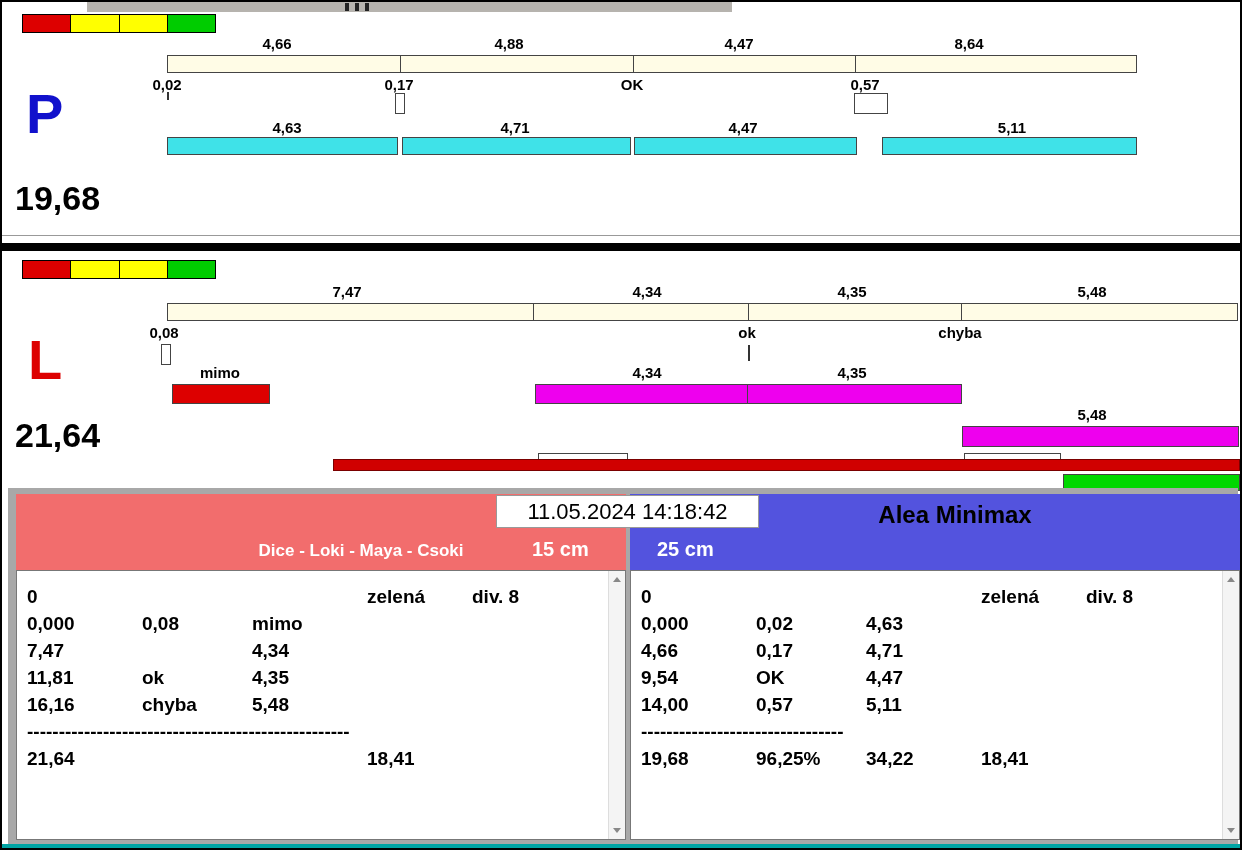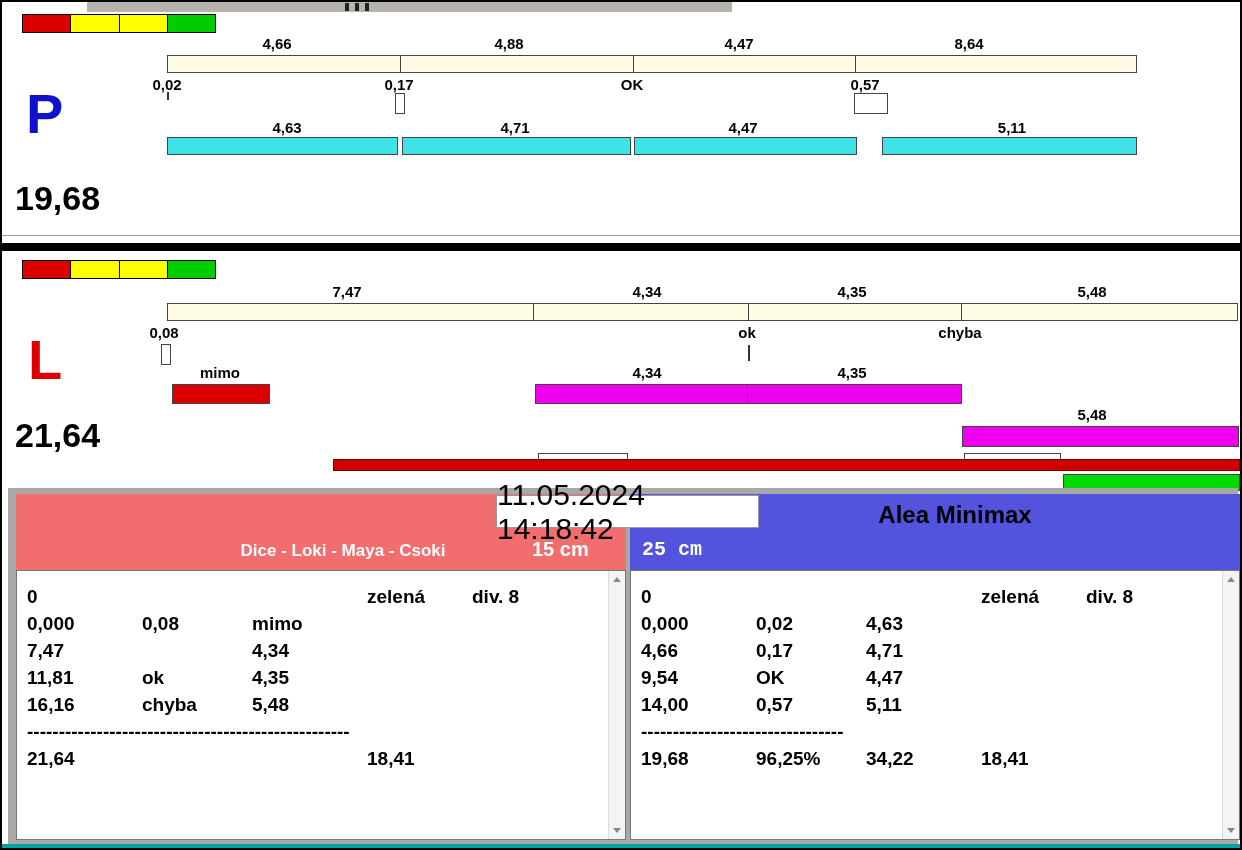--- a/index.html
+++ b/index.html
@@ -15,21 +15,21 @@
   .ind > div + div { margin-left:-1px; }
   .big-letter { position:absolute; font-size:56px; font-weight:bold; line-height:1; }
   .big-total { position:absolute; font-size:34px; font-weight:bold; color:#000; line-height:1; }
   .tick { position:absolute; background:#333; }
   .wbox { position:absolute; background:#fff; border:1px solid #444; }
   .hdr { position:absolute; width:610px; height:76px; }
   .hdr-title { position:absolute; top:7px; font-size:24px; font-weight:bold; color:#000; text-align:center; }
   .hdr-sub { position:absolute; top:47px; font-size:17px; font-weight:bold; color:#fff; text-align:center; }
   .hdr-cm { position:absolute; top:44px; font-size:20px; font-weight:bold; color:#fff; }
   .dtbox { position:absolute; left:494px; top:493px; width:263px; height:33px; background:#fff; border:1px solid #999;
-           display:flex; align-items:center; justify-content:center; font-size:30px; color:#000; z-index:5; }
+           display:flex; align-items:center; justify-content:center; font-size:22px; color:#000; z-index:5; }
   .content { position:absolute; width:610px; height:270px; background:#fff; border:1px solid #777; padding-top:12px; }
   .trow { display:grid; grid-template-columns:115px 110px 115px 105px auto; padding-left:10px; height:27px;
           line-height:27px; font-size:19px; font-weight:bold; color:#000; }
   .tdash { padding-left:10px; height:27px; line-height:27px; font-size:19px; font-weight:bold; color:#000;
            white-space:nowrap; overflow:hidden; }
   .sbar { position:absolute; top:0; right:0; bottom:0; width:17px; background:#f4f4f4; border-left:1px solid #ddd; }
   .sb-btn { position:absolute; left:0; width:16px; height:17px; display:flex; align-items:center; justify-content:center; background:#f4f4f4; }
   .tri-up { width:0; height:0; border-left:4px solid transparent; border-right:4px solid transparent; border-bottom:5px solid #888; }
   .tri-down { width:0; height:0; border-left:4px solid transparent; border-right:4px solid transparent; border-top:5px solid #888; }
 </style>
@@ -128,27 +128,27 @@
   <span class="big-total" style="left:13px;top:416px;">21,64</span>
 
   <div class="wbox" style="left:536px;top:451px;width:90px;height:17px;"></div>
   <div class="wbox" style="left:962px;top:451px;width:97px;height:17px;"></div>
   <div class="bar" style="left: 331px; top: 457px; width: 907px; height: 12px; border-color: rgb(122, 0, 0); background-color: rgb(208, 0, 0);"></div>
   <div class="bar" style="left: 1061px; top: 472px; width: 177px; height: 17px; background-color: rgb(0, 216, 0);"></div>
 
   <div class="abs" style="left:6px;top:486px;width:1230px;height:356px;background:#a8a8a8;"></div>
 
   <div class="hdr" style="left: 14px; top: 492px; background-color: rgb(242, 109, 109);">
-    <div class="hdr-sub" style="left:0;width:654px;">Dice - Loki - Maya - Csoki</div>
+    <div class="hdr-sub" style="left:18px;width:654px;">Dice - Loki - Maya - Csoki</div>
     <div class="hdr-cm" style="left:516px;">15 cm</div>
   </div>
 
   <div class="hdr" style="left: 628px; top: 492px; background-color: rgb(83, 83, 222);">
     <div class="hdr-title" style="left:52px;width:546px;">Alea Minimax</div>
-    <div class="hdr-cm" style="left:12px;font-family:Liberation Mono, monospace;">25 cm</div>
+    <div class="hdr-cm" style="left:27px;">25 cm</div>
   </div>
 
   <div class="dtbox">11.05.2024 14:18:42</div>
 
   <div class="content" style="left:14px;top:568px;">
     <div class="trow">
       <span>0</span>
         <span></span>
         <span></span>
         <span>zelená</span>

